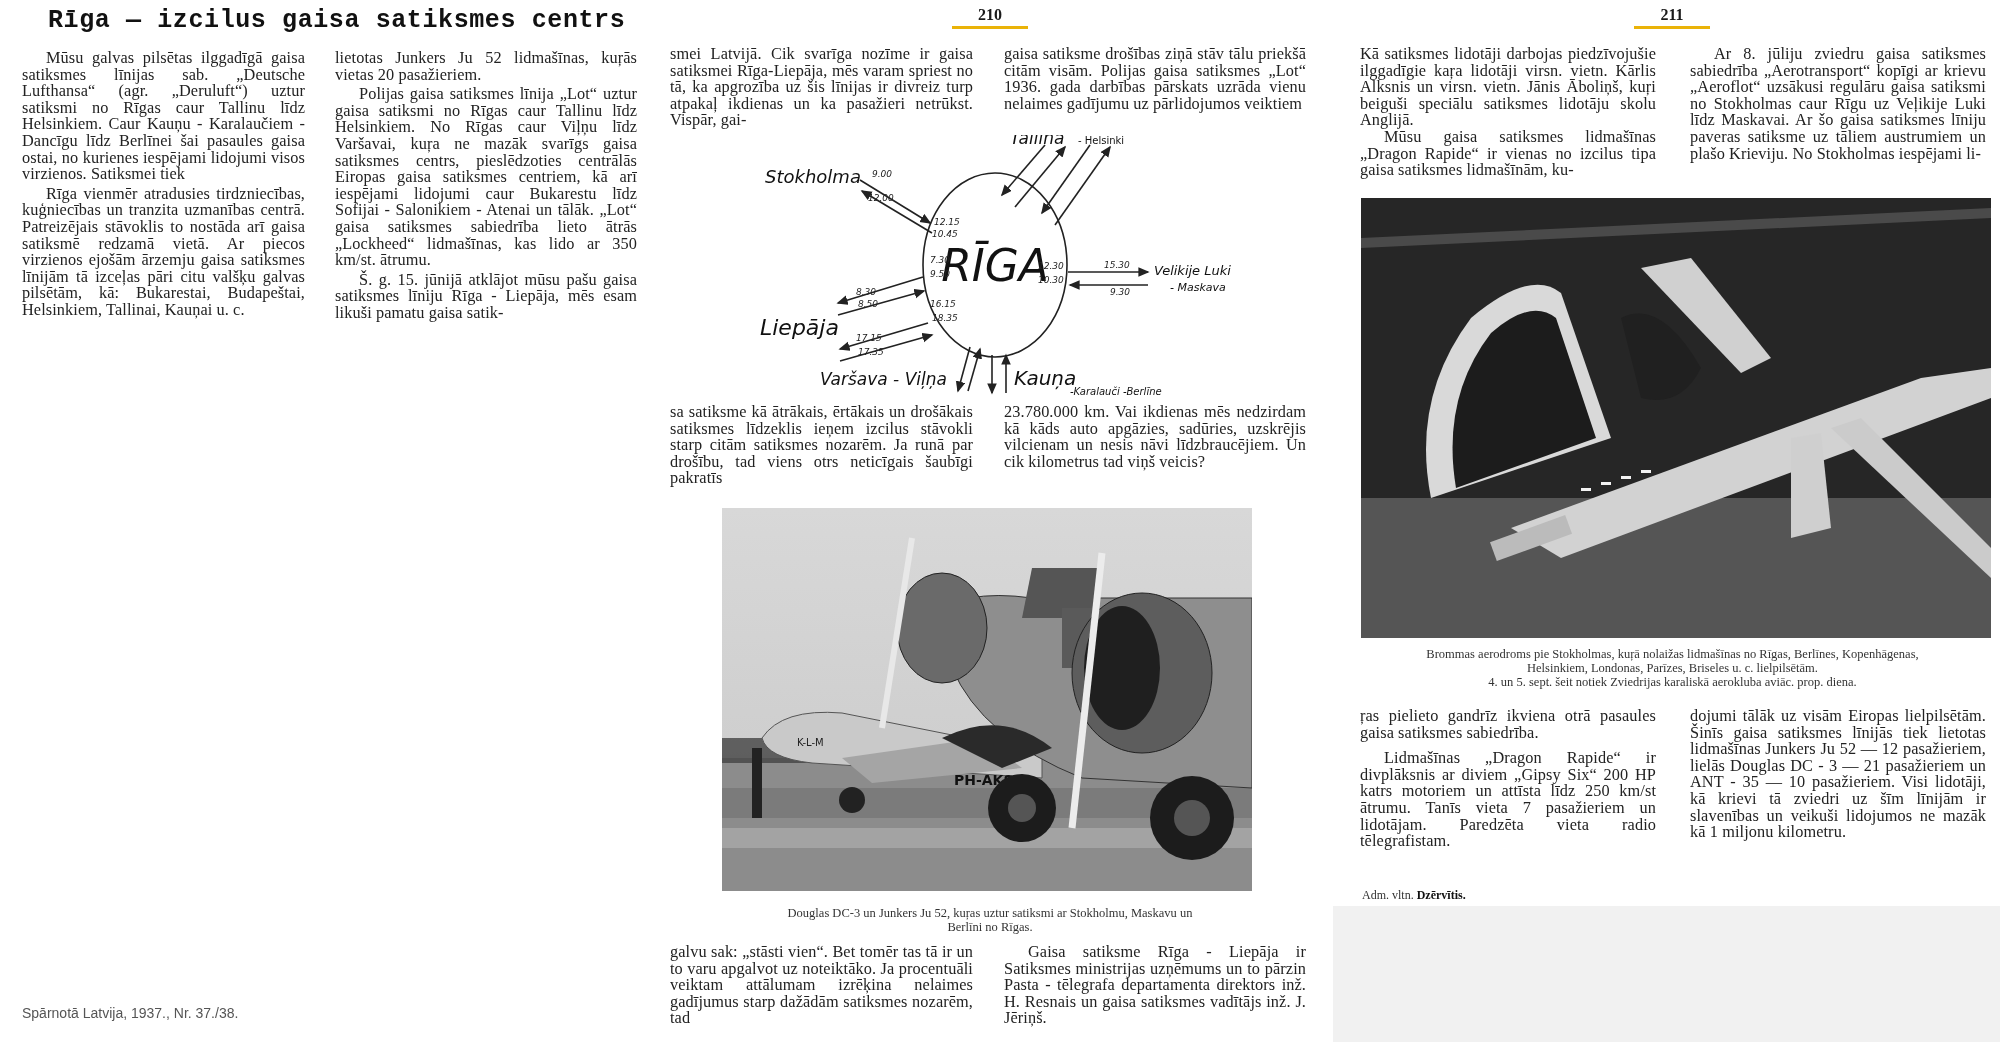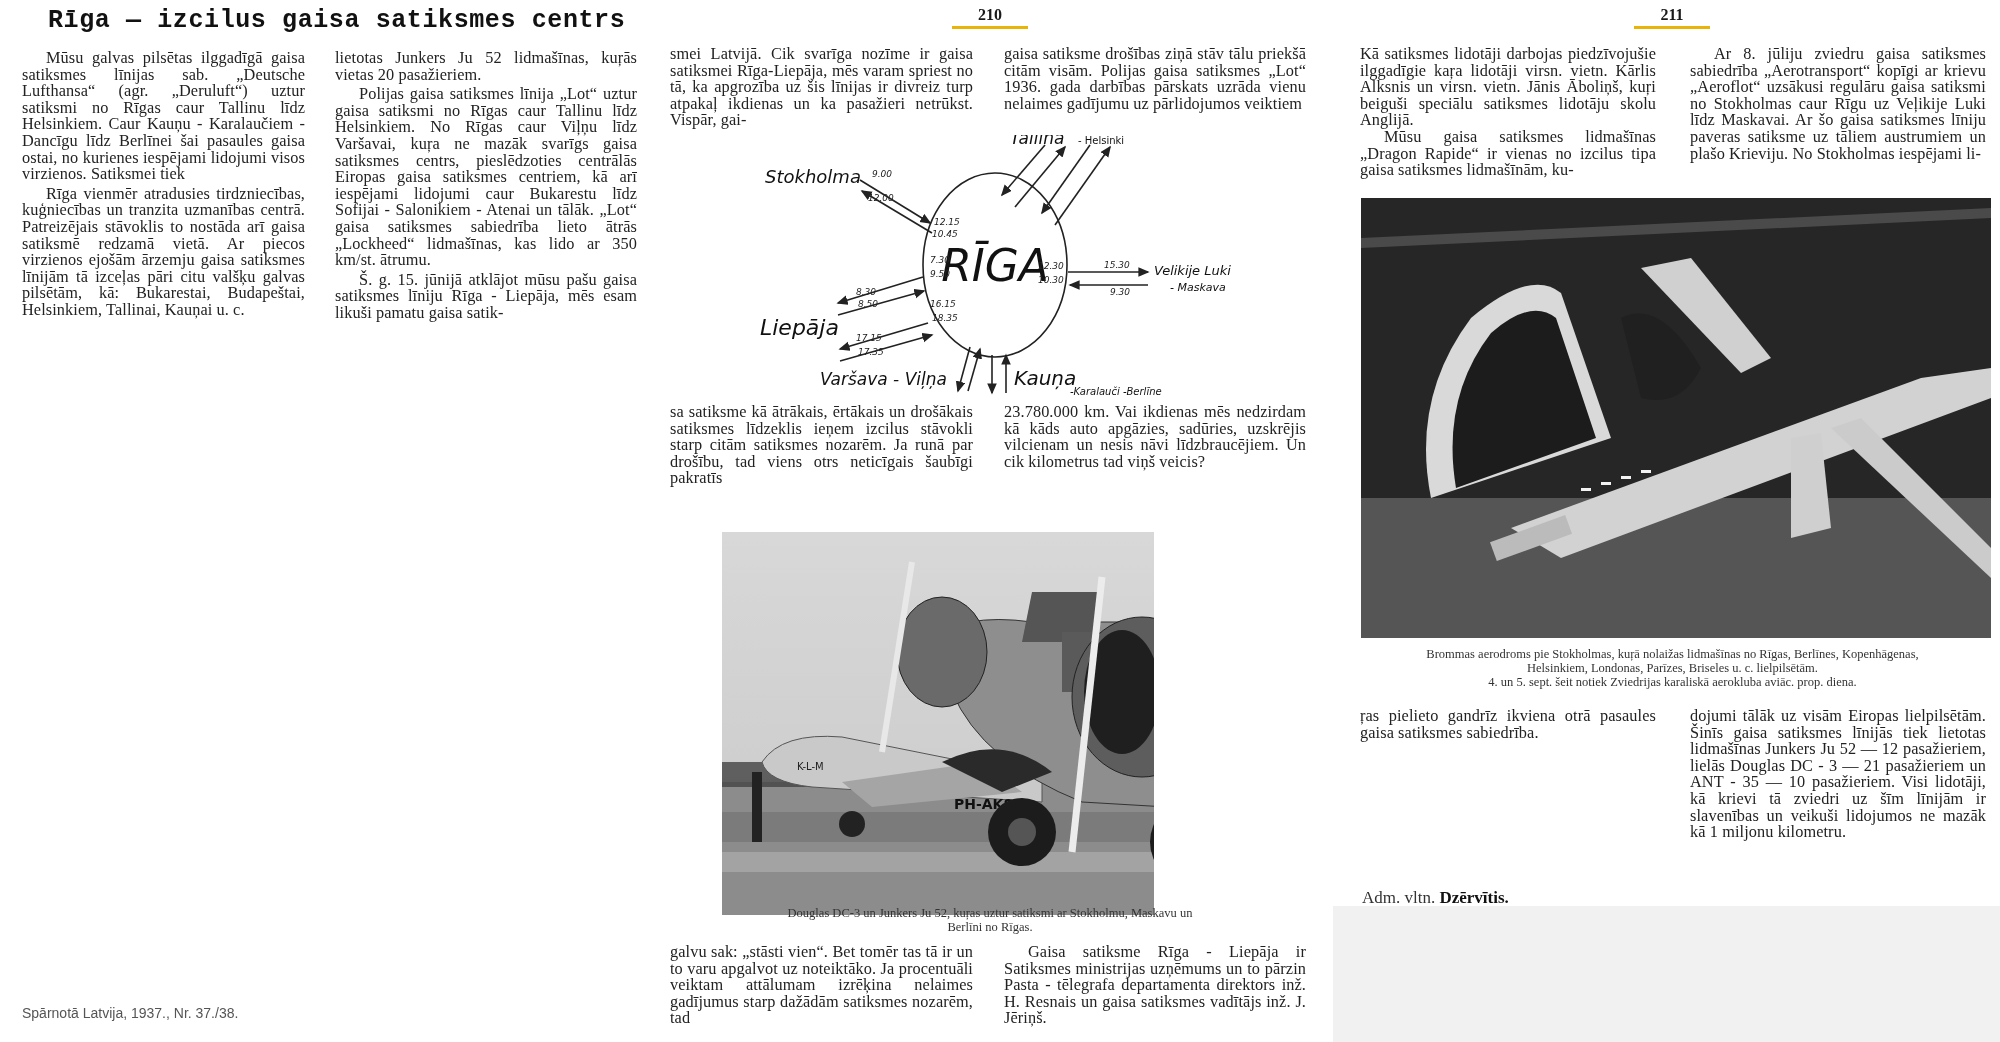--- a/index.html
+++ b/index.html
@@ -29,21 +29,21 @@
     .caption {
       position: absolute; font-family: "Liberation Serif", serif;
       font-size: 12.5px; line-height: 14px; text-align: center; color: #333;
     }
     .photo { position: absolute; overflow: hidden; background: #bdbdbd; }
     .gray-area { position: absolute; background: #f1f1f1; }
     .source {
       left: 22px; top: 1005px; font-family: "Liberation Sans", sans-serif;
       font-size: 14px; color: #555;
     }
-    .adm { font-family: "Liberation Serif", serif; font-size: 17px; color: #333; }
+    .adm { font-family: "Liberation Serif", serif; font-size: 12px; color: #333; }
     .adm b { color: #111; }
     svg text { font-family: "DejaVu Sans", sans-serif; }
   </style>
 </head>
 <body>
 
 <div class="abs title">Rīga — izcilus gaisa satiksmes centrs</div>
 
 <div class="col" style="left:22px; top:50px; width:283px;">
   <p class="ind">Mūsu galvas pilsētas ilggadīgā gaisa satiksmes līnijas sab. „Deutsche Lufthansa“ (agr. „Deruluft“) uztur satiksmi no Rīgas caur Tallinu līdz Helsinkiem. Caur Kauņu - Karalaučiem - Dancīgu līdz Berlīnei šai pasaules gaisa ostai, no kurienes iespējami lidojumi visos virzienos. Satiksmei tiek</p>
@@ -126,21 +126,21 @@
   </g>
 </svg>
 
 <div class="col" style="left:670px; top:404px; width:303px;">
   <p>sa satiksme kā ātrākais, ērtākais un drošākais satiksmes līdzeklis ieņem izcilus stāvokli starp citām satiksmes nozarēm. Ja runā par drošību, tad viens otrs neticīgais šaubīgi pakratīs</p>
 </div>
 <div class="col" style="left:1004px; top:404px; width:302px;">
   <p>23.780.000 km. Vai ikdienas mēs nedzirdam kā kāds auto apgāzies, sadūries, uzskrējis vilcienam un nesis nāvi līdzbraucējiem. Un cik kilometrus tad viņš veicis?</p>
 </div>
 
-<div class="photo" style="left:722px; top:532px; width:432px; height:383px;">
+<div class="photo" style="left:722px; top:508px; width:530px; height:383px;">
   <svg width="530" height="383" viewBox="0 0 530 383">
     <defs>
       <linearGradient id="sky" x1="0" y1="0" x2="0" y2="1">
         <stop offset="0" stop-color="#d8d8d8"></stop>
         <stop offset="0.6" stop-color="#cfcfcf"></stop>
         <stop offset="1" stop-color="#9a9a9a"></stop>
       </linearGradient>
     </defs>
     <rect width="530" height="383" fill="url(#sky)"></rect>
     <rect y="250" width="530" height="133" fill="#8c8c8c"></rect>
@@ -214,20 +214,21 @@
   </svg>
 </div>
 <div class="caption" style="left:1345px; top:636px; width:655px;margin-top:11px;">
   <div>Brommas aerodroms pie Stokholmas, kuŗā nolaižas lidmašīnas no Rīgas, Berlīnes, Kopenhāgenas,</div>
   <div>Helsinkiem, Londonas, Parīzes, Briseles u. c. lielpilsētām.</div>
   <div>4. un 5. sept. šeit notiek Zviedrijas karaliskā aerokluba aviāc. prop. diena.</div>
 </div>
 
 <div class="col" style="left:1360px; top:708px; width:296px;">
   <p>ŗas pielieto gandrīz ikviena otrā pasaules gaisa satiksmes sabiedrība.</p>
+  <p class="ind" style="margin-top:9px;">Lidmašīnas „Dragon Rapide“ ir divplāksnis ar diviem „Gipsy Six“ 200 HP katrs motoriem un attīsta līdz 250 km/st ātrumu. Tanīs vieta 7 pasažieriem un lidotājam. Paredzēta vieta radio tēlegrafistam.</p>
 </div>
 <div class="col" style="left:1690px; top:708px; width:296px;">
   <p>dojumi tālāk uz visām Eiropas lielpilsētām. Šinīs gaisa satiksmes līnijās tiek lietotas lidmašīnas Junkers Ju 52 — 12 pasažieriem, lielās Douglas DC - 3 — 21 pasažieriem un ANT - 35 — 10 pasažieriem. Visi lidotāji, kā krievi tā zviedri uz šīm līnijām ir slavenības un veikuši lidojumos ne mazāk kā 1 miljonu kilometru.</p>
 </div>
 
 <div class="abs adm" style="left:1362px; top:888px;">
   <span>Adm. vltn.</span>
   <b>Dzērvītis.</b>
 </div>
 

